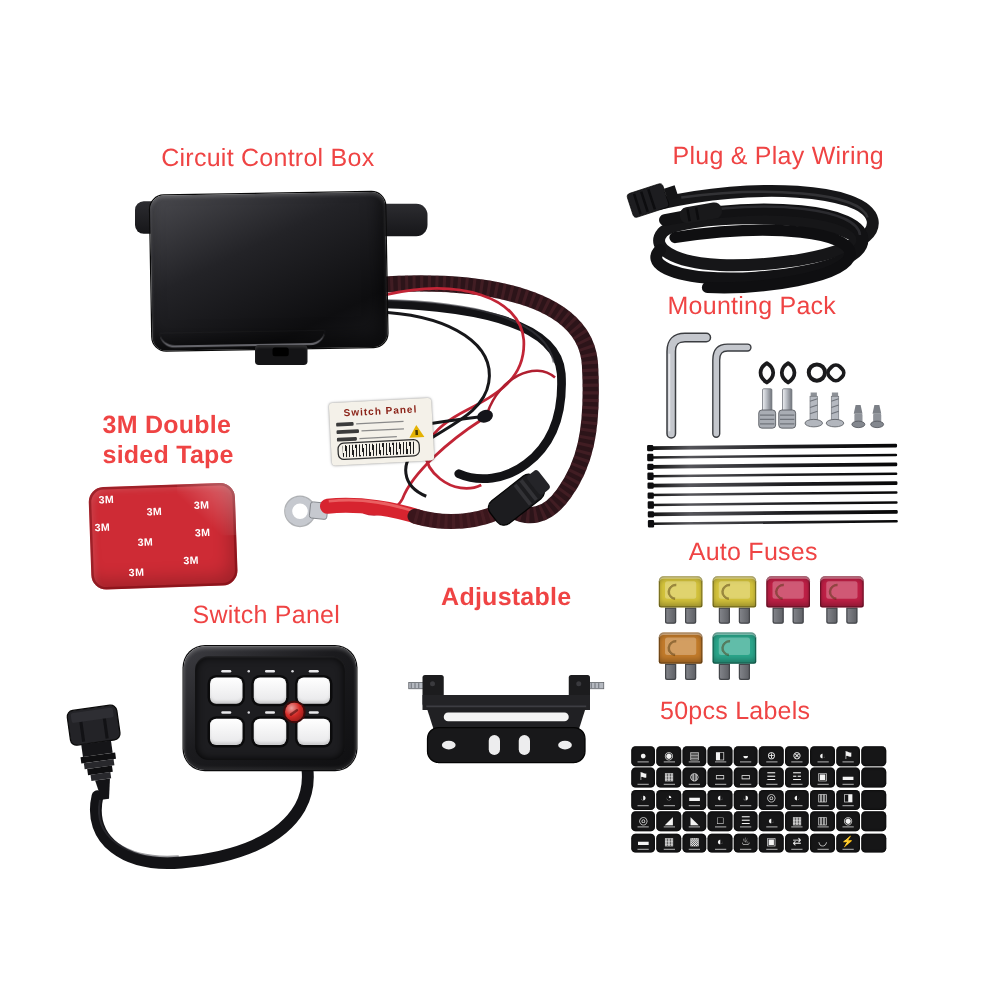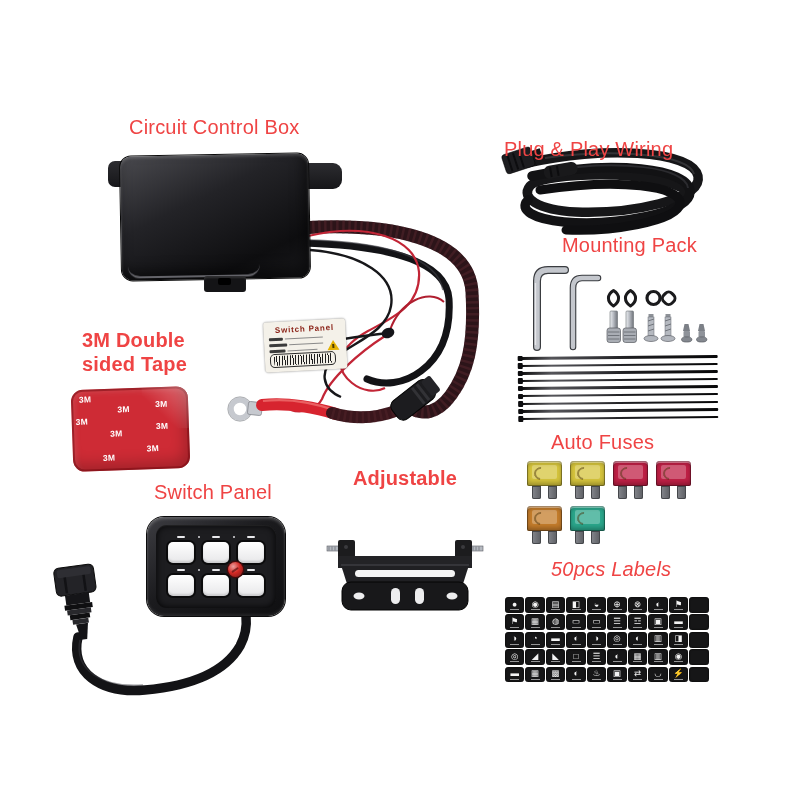--- a/index.html
+++ b/index.html
@@ -248,32 +248,32 @@
         <rect x="63" y="604" width="28" height="5" fill="#0f0f11"></rect>
         <rect x="65" y="609" width="24" height="5" fill="#28282c"></rect>
         <rect x="67" y="614" width="20" height="5" fill="#0f0f11"></rect>
         <rect x="69" y="619" width="16" height="5" fill="#28282c"></rect>
         <path d="M72,624 L84,624 L81,640 L75,640 Z" fill="#131316"></path>
       </g>
     </g>
   </svg>
 
   <div class="ttl" style="left:129px;top:116px;">Circuit Control Box</div>
-  <div class="ttl" style="left:504px;top:114px;margin-top:24px;">Plug &amp; Play Wiring</div>
-  <div class="ttl" style="left:534px;top:234px;margin-left:28px;">Mounting Pack</div>
+  <div class="ttl" style="left:538px;top:114px;">Plug &amp; Play Wiring</div>
+  <div class="ttl" style="left:534px;top:234px;">Mounting Pack</div>
   <div class="ttl ttl2" style="left:82px;top:328px;font-weight:bold;">
     <div>3M Double</div>
     <div>sided Tape</div>
   </div>
   <div class="ttl" style="left:154px;top:481px;">Switch Panel</div>
   <div class="ttl ttl2" style="left:330px;top:466px;width:150px;text-align:center;font-weight:bold;">
     <div>Adjustable</div>
   </div>
   <div class="ttl" style="left:551px;top:431px;">Auto Fuses</div>
-  <div class="ttl" style="left:551px;top:558px;font-style:italic;">50pcs Labels</div>
+  <div class="ttl" style="left:528px;top:558px;">50pcs Labels</div>
 
   <div class="ccb-ear l"></div>
   <div class="ccb-ear r"></div>
   <div class="ccb-body">
     <div class="ccb-label">
       <div class="ccb-label-heading">Switch Panel</div>
       <div class="spec-row">
           <i class="spec-key" style="width:14px"></i>
           <i class="spec-line" style="width:38px"></i>
         </div>

